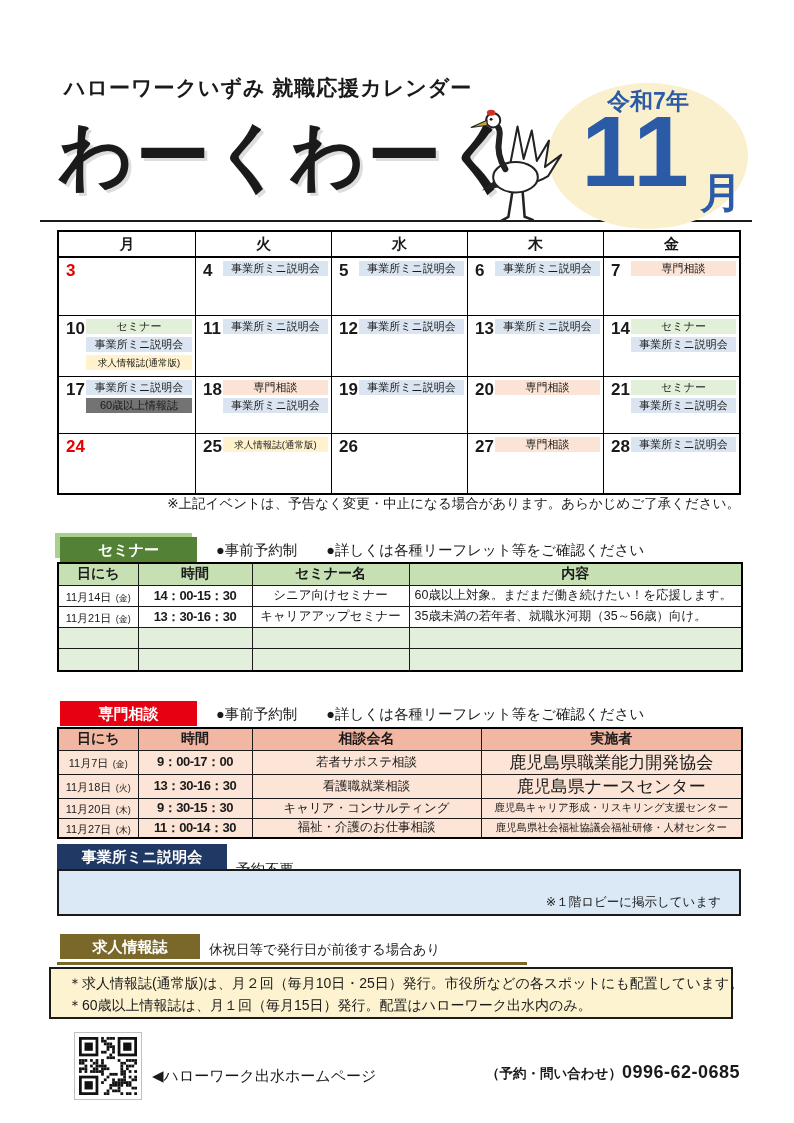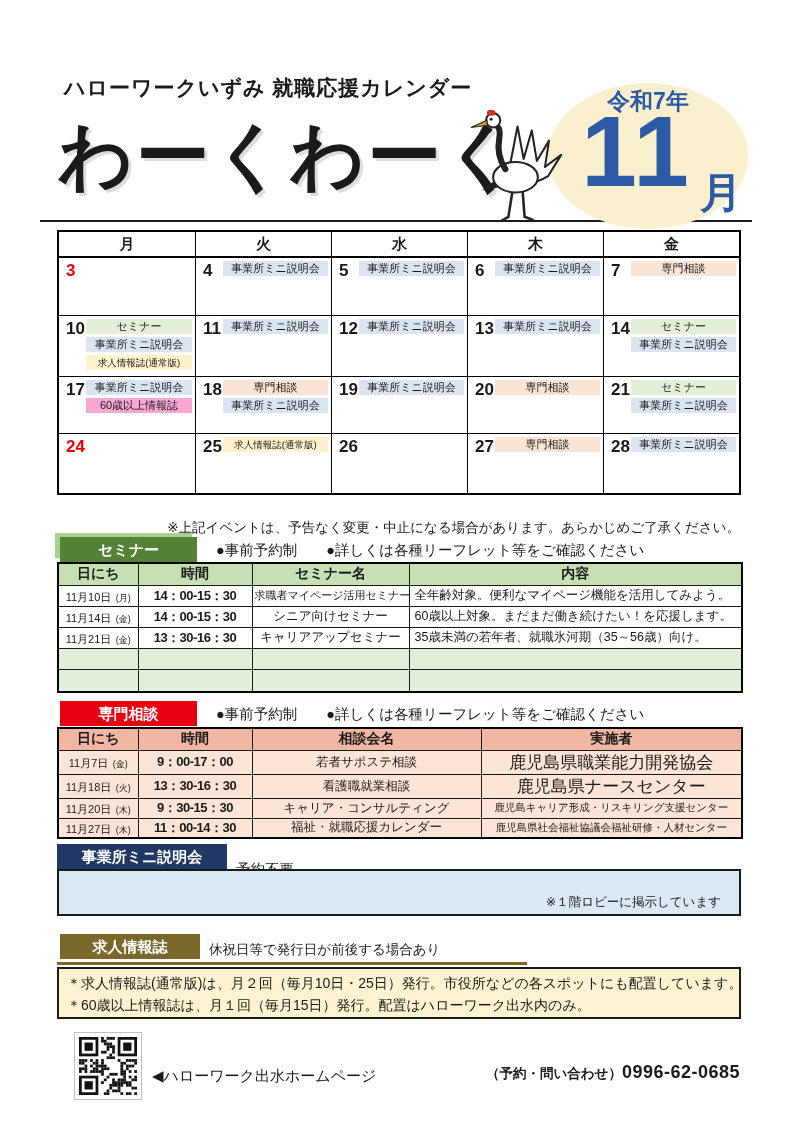--- a/index.html
+++ b/index.html
@@ -27,21 +27,21 @@
   .cal-head{display:flex;align-items:center;justify-content:center;font-size:15px;font-weight:700;
             border-bottom:2px solid #000;box-sizing:border-box;}
   .cal-cell{display:flex;box-sizing:border-box;}
   .bl{border-left:1px solid #000;}
   .bt{border-top:1px solid #000;}
   .day-num{width:27px;font-size:17px;font-weight:700;padding:3px 0 0 7px;box-sizing:border-box;}
   .day-num.holiday{color:#e60000;}
   .day-events{flex:1;display:flex;flex-direction:column;gap:3px;padding:3px 3px 0 0;}
   .cal-event{font-size:11px;line-height:15px;text-align:center;white-space:nowrap;overflow:hidden;}
   .cal-event.small{font-size:9.5px;}
-  .cal-note{position:absolute;right:54px;top:495px;font-size:13.5px;margin-top:24px;}
+  .cal-note{position:absolute;right:54px;top:495px;font-size:13.5px;}
 
   
   .sec-label{position:absolute;height:25px;line-height:25px;text-align:center;color:#fff;
              font-size:15px;font-weight:700;z-index:1;}
   .sec-bullets{position:absolute;font-size:14.5px;}
 
   
   table.sec-table{position:absolute;border-collapse:collapse;table-layout:fixed;background:#fff;}
   table.sec-table th,table.sec-table td{border:1px solid #1a1a1a;text-align:center;
              vertical-align:middle;padding:0 2px;overflow:hidden;white-space:nowrap;box-sizing:border-box;}
@@ -64,22 +64,22 @@
 
   
   .plain-caption{position:absolute;font-size:14.5px;}
   .brief-box{position:absolute;left:57px;top:869px;width:684px;height:47px;background:#dbe9f7;
              border:2px solid #1a1a1a;box-sizing:border-box;}
   .brief-text{font-size:15px;padding:5px 8px 0 8px;}
   .brief-note{position:absolute;right:18px;bottom:3px;font-size:12.5px;}
   .mag-header{position:absolute;left:57px;top:934px;width:470px;height:28px;
               border-bottom:3px solid #7a682a;box-sizing:content-box;}
   .mag-caption{position:absolute;left:152px;top:7px;font-size:13.5px;}
-  .mag-box{position:absolute;left:57px;top:967px;width:684px;height:52px;background:#fdf3d0;
-           border:2px solid #1a1a1a;box-sizing:border-box;padding:3px 8px;}
+  .mag-box{position:absolute;left:49px;top:967px;width:684px;height:52px;background:#fdf3d0;
+           border:2px solid #1a1a1a;box-sizing:border-box;padding:3px 17px;}
   .mag-line{font-size:14px;line-height:22px;white-space:nowrap;}
 
   
   .qr-wrap{position:absolute;left:74px;top:1032px;width:66px;height:66px;background:#fff;
            border:1px solid #c0c0c0;display:flex;align-items:center;justify-content:center;}
   .qr-caption{position:absolute;left:152px;top:1067px;font-size:15px;}
   .office-name{position:absolute;right:54px;top:1026px;font-size:21px;font-weight:800;text-align:right;}
   .phone-line{position:absolute;right:54px;top:1062px;text-align:right;font-weight:800;}
   .phone-label{font-size:13.5px;}
   .phone-number{font-size:18px;letter-spacing:.5px;}
@@ -173,21 +173,21 @@
         <span class="day-num">14</span>
         <div class="day-events">
           <div class="cal-event" style="background: rgb(226, 239, 217);">セミナー</div>
           <div class="cal-event" style="background: rgb(219, 229, 241);">事業所ミニ説明会</div>
         </div>
       </div>
       <div class="cal-cell bt">
         <span class="day-num">17</span>
         <div class="day-events">
           <div class="cal-event" style="background: rgb(219, 229, 241);">事業所ミニ説明会</div>
-          <div class="cal-event" style="background: #f9a8d4;">60歳以上情報誌</div>
+          <div class="cal-event" style="background: #737373;">60歳以上情報誌</div>
         </div>
       </div>
       <div class="cal-cell bl bt">
         <span class="day-num">18</span>
         <div class="day-events">
           <div class="cal-event" style="background: rgb(251, 227, 213);">専門相談</div>
           <div class="cal-event" style="background: rgb(219, 229, 241);">事業所ミニ説明会</div>
         </div>
       </div>
       <div class="cal-cell bl bt">
@@ -250,26 +250,20 @@
     <thead>
         <tr>
           <th class="sem-th">日にち</th>
           <th class="sem-th">時間</th>
           <th class="sem-th">セミナー名</th>
           <th class="sem-th">内容</th>
         </tr>
       </thead>
     <tbody>
         <tr class="sem-row">
-          <td><span class="cell-date">11月10日</span> <span class="cell-wd">(月)</span></td>
-          <td class="cell-time">14：00-15：30</td>
-          <td class="cell-name small">求職者マイページ活用セミナー</td>
-          <td class="cell-desc">全年齢対象。便利なマイページ機能を活用してみよう。</td>
-        </tr>
-        <tr class="sem-row">
           <td><span class="cell-date">11月14日</span> <span class="cell-wd">(金)</span></td>
           <td class="cell-time">14：00-15：30</td>
           <td class="cell-name">シニア向けセミナー</td>
           <td class="cell-desc">60歳以上対象。まだまだ働き続けたい！を応援します。</td>
         </tr>
         <tr class="sem-row">
           <td><span class="cell-date">11月21日</span> <span class="cell-wd">(金)</span></td>
           <td class="cell-time">13：30-16：30</td>
           <td class="cell-name">キャリアアップセミナー</td>
           <td class="cell-desc">35歳未満の若年者、就職氷河期（35～56歳）向け。</td>
@@ -321,21 +315,21 @@
         </tr>
         <tr class="con-row">
           <td><span class="cell-date">11月20日</span> <span class="cell-wd">(木)</span></td>
           <td class="cell-time">9：30-15：30</td>
           <td class="cell-name">キャリア・コンサルティング</td>
           <td class="cell-org small">鹿児島キャリア形成・リスキリング支援センター</td>
         </tr>
         <tr class="con-row">
           <td><span class="cell-date">11月27日</span> <span class="cell-wd">(木)</span></td>
           <td class="cell-time">11：00-14：30</td>
-          <td class="cell-name">福祉・就職応援カレンダー</td>
+          <td class="cell-name">福祉・介護のお仕事相談</td>
           <td class="cell-org small">鹿児島県社会福祉協議会福祉研修・人材センター</td>
         </tr>
       </tbody>
   </table>
 
   <div class="sec-label" id="briefing-label" style="left:57px;top:844px;width:170px;background:#1f3864;">事業所ミニ説明会</div>
   <div class="plain-caption" style="left:236px;top:860px;">予約不要</div>
   <div class="brief-box">
     <div class="brief-note">※１階ロビーに掲示しています</div>
   </div>

